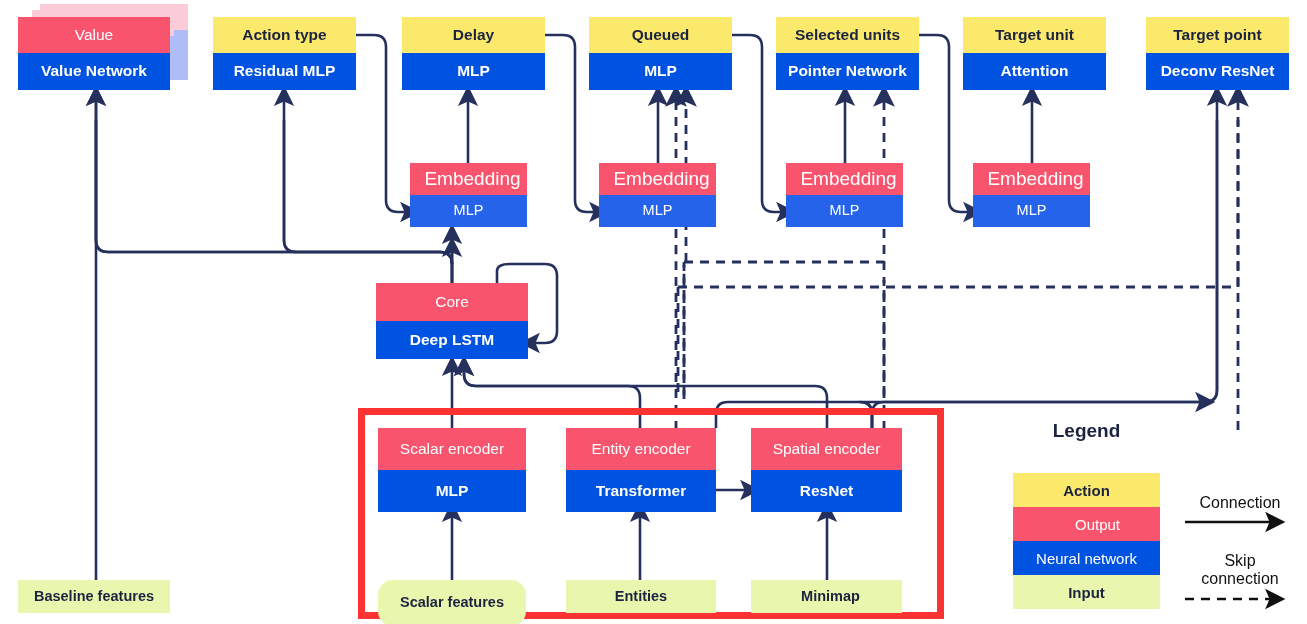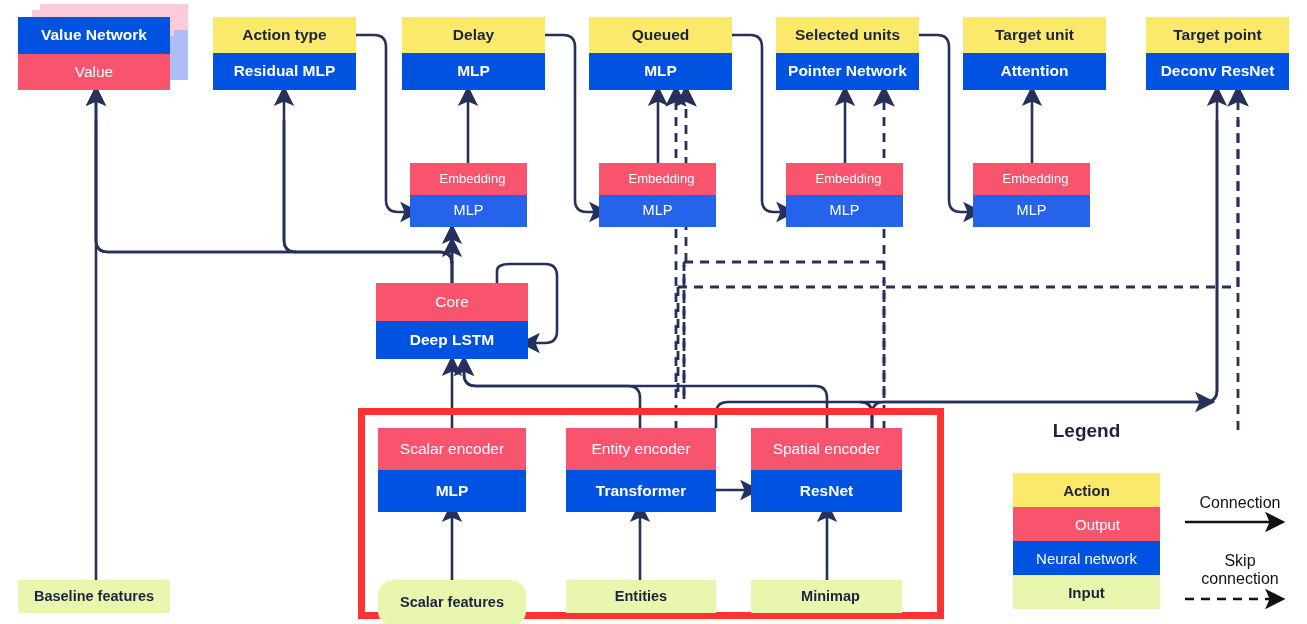--- a/index.html
+++ b/index.html
@@ -8,21 +8,21 @@
   svg.wires{position:absolute;left:0;top:0;width:1307px;height:624px;pointer-events:none;}
 
   .node{position:absolute;box-sizing:border-box;}
   .cell{display:flex;align-items:center;justify-content:center;text-align:center;
         box-sizing:border-box;line-height:1.05;}
   .action{background:#fbe96b;color:#1b2340;font-weight:bold;font-size:15.5px;}
   .output{background:#f8546e;color:#ffffff;font-weight:normal;font-size:15.5px;}
   .nn   {background:#0052e0;color:#ffffff;font-weight:bold;font-size:15.5px;}
   .nn2  {background:#2563eb;color:#ffffff;font-weight:normal;font-size:14.5px;}
   .input{background:#e9f7ae;color:#1b2340;font-weight:bold;font-size:14.5px;}
-  .out-light{background:#f8546e;color:#fff;font-weight:normal;font-size:13px;padding-left:8px;}
+  .out-light{background:#f8546e;color:#fff;font-weight:normal;font-size:19px;padding-left:8px;}
 
   .ghost{position:absolute;}
   .ghost .g1{position:absolute;background:#fbccd8;}
   .ghost .g2{position:absolute;background:#aebdf7;}
   .ghost .g3{position:absolute;background:#fbccd8;}
   .ghost .g4{position:absolute;background:#aebdf7;}
 
   #redbox{position:absolute;border:7px solid #fd3333;box-sizing:border-box;
           background:transparent;}
   #legend-title{position:absolute;color:#1b2340;font-weight:bold;font-size:19px;}
@@ -136,22 +136,22 @@
     </g>
   </svg>
 
   <div class="ghost" style="left:18px;top:0px;width:185px;height:92px;">
     <div class="g1" style="left:22px;top:4px;width:148px;height:32px;"></div>
     <div class="g3" style="left:14px;top:10px;width:148px;height:26px;"></div>
     <div class="g2" style="left:148px;top:36px;width:20px;height:44px;"></div>
     <div class="g4" style="left:156px;top:30px;width:14px;height:50px;"></div>
   </div>
   <div class="node" style="left:18px;top:17px;width:152px;height:73px;">
+    <div class="cell output" style="height:36px;">Value</div>
     <div class="cell nn" style="height:37px;">Value Network</div>
-    <div class="cell output" style="height:36px;">Value</div>
   </div>
 
   <div class="node" style="left:213px;top:17px;width:143px;height:73px;">
     <div class="cell action" style="height:36px;">Action type</div>
     <div class="cell nn" style="height:37px;">Residual MLP</div>
   </div>
 
   <div class="node" style="left:402px;top:17px;width:143px;height:73px;">
     <div class="cell action" style="height:36px;">Delay</div>
     <div class="cell nn" style="height:37px;">MLP</div>

